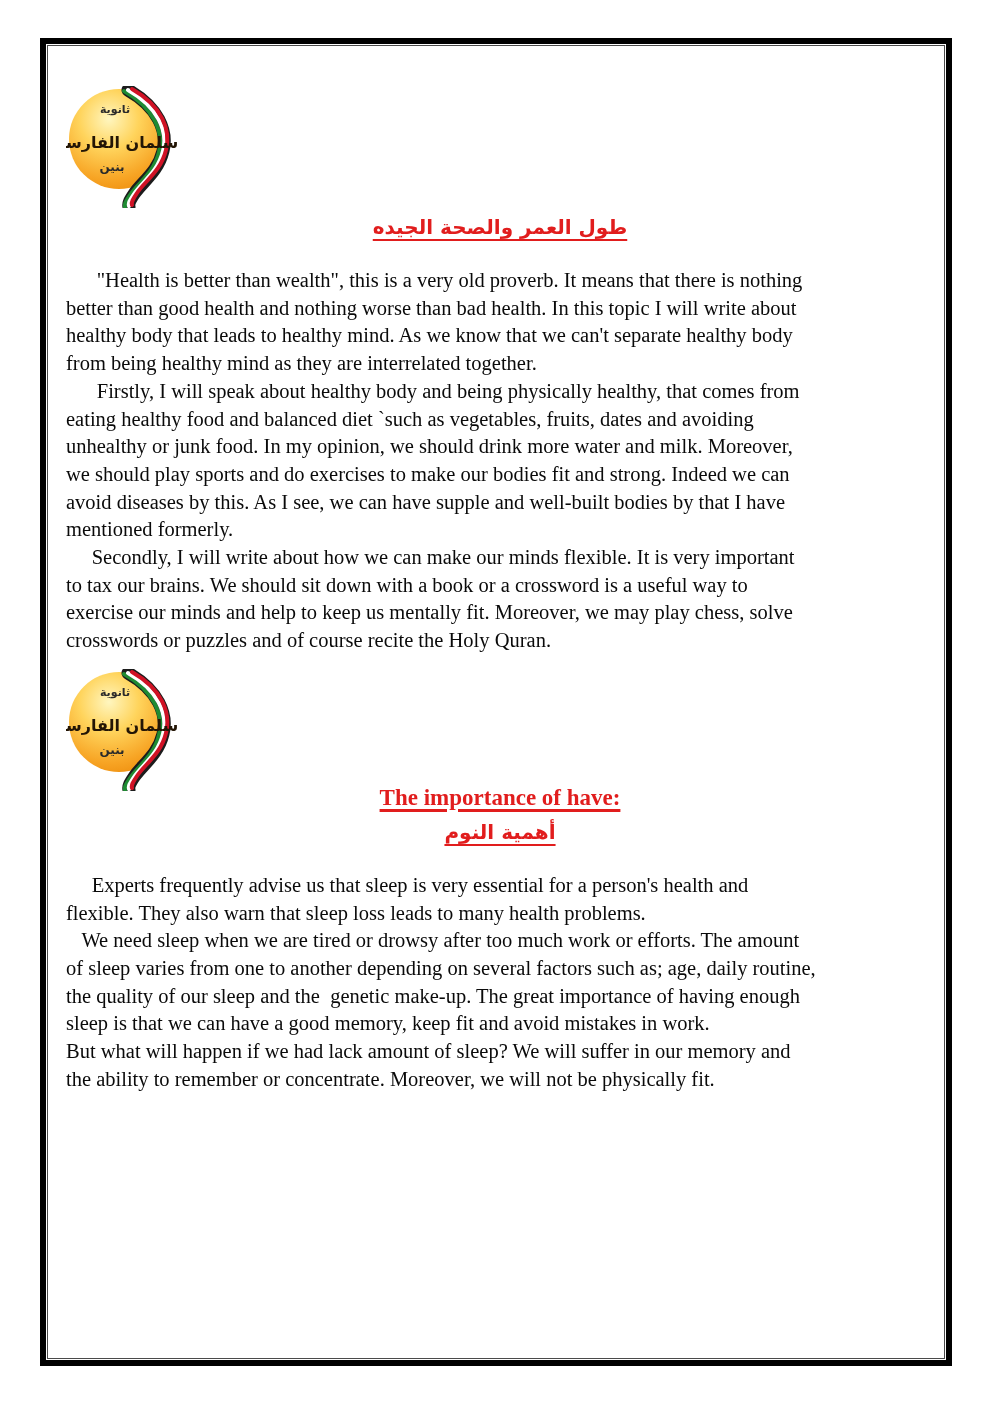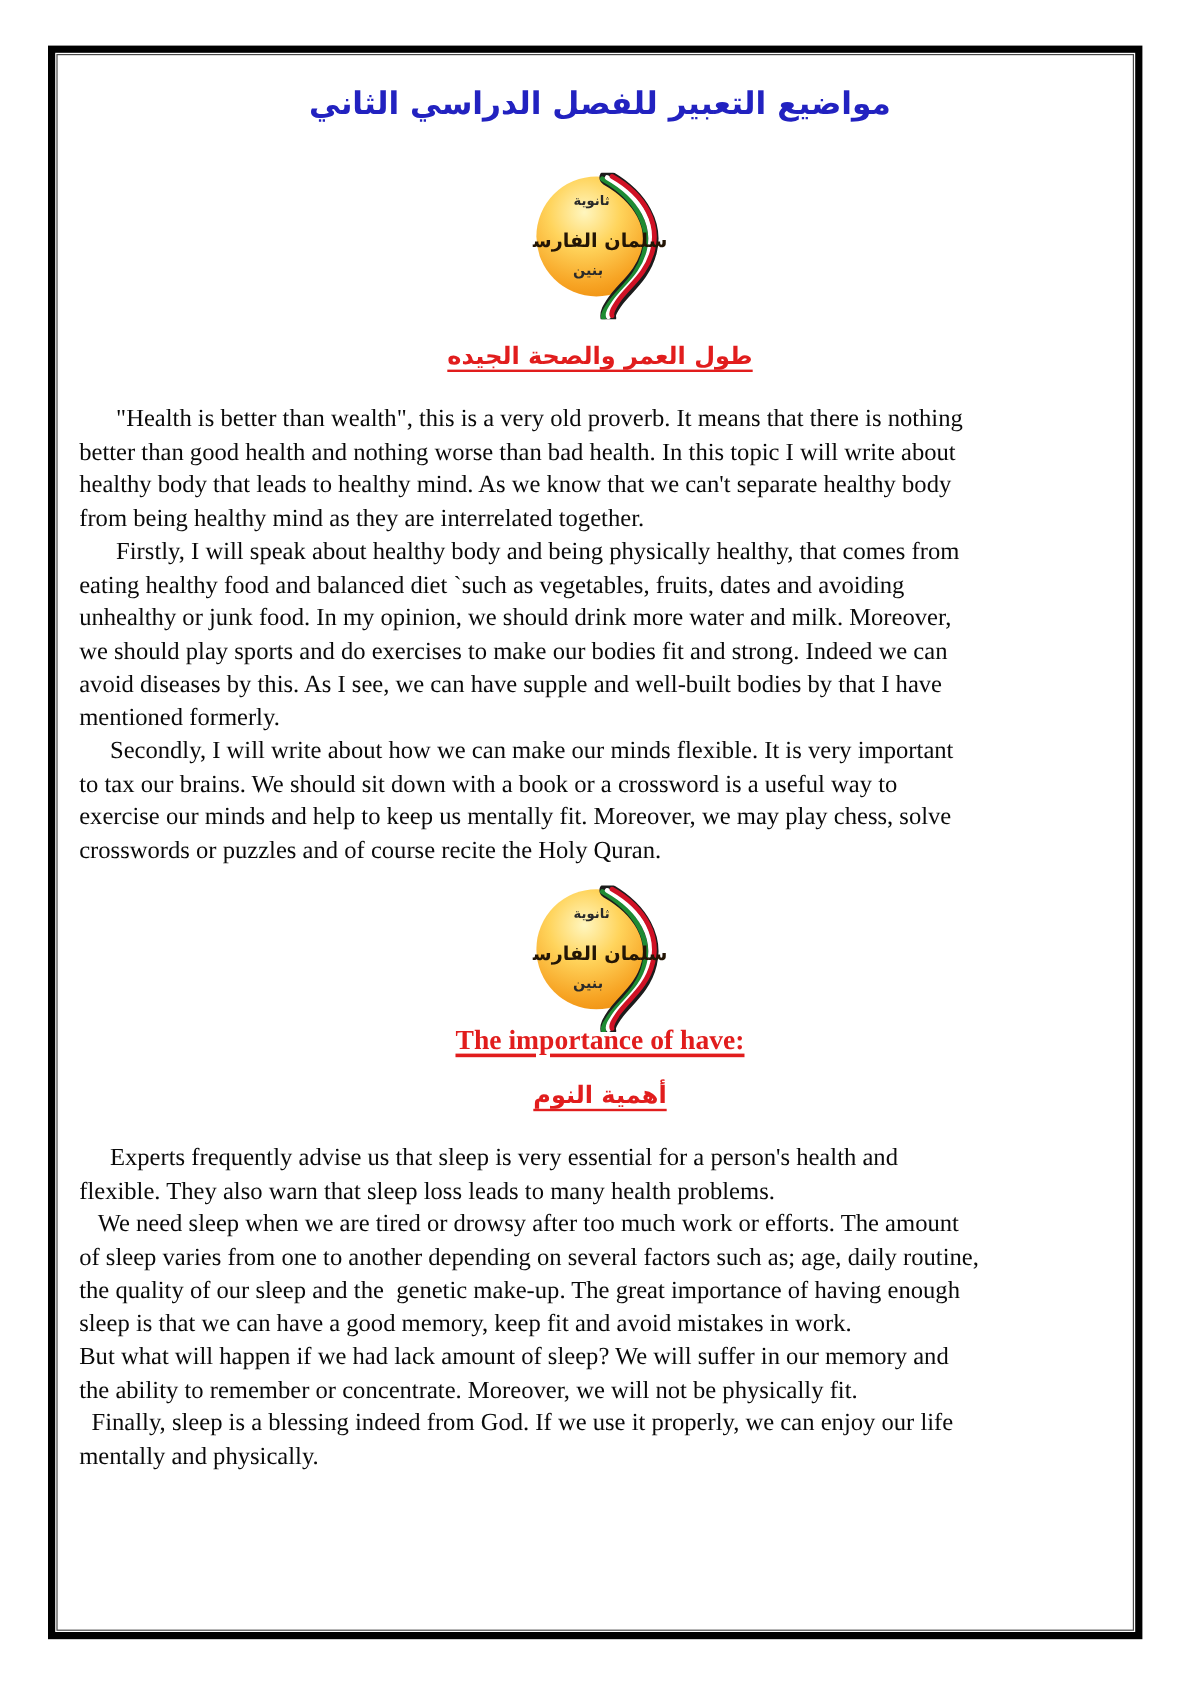--- a/index.html
+++ b/index.html
@@ -19,52 +19,51 @@
   .title-block{margin-top:24px;text-align:center;}
   .title-ar{
     font-family:"DejaVu Sans", sans-serif;
     font-weight:bold;font-size:26px;line-height:34px;color:#2222c0;
     direction:rtl;
   }
   .title-grade{
     font-family:"Liberation Serif", serif;
     font-size:29px;line-height:34px;color:#2222c0;
   }
-  .logo-wrap{display:flex;justify-content:center;}
+  .logo-wrap{display:flex;}
   .logo-wrap.first{margin-top:40px;}
   .logo-wrap.second{margin-top:14px;}
   .logo-text{font-family:"DejaVu Sans", sans-serif;font-weight:bold;}
   .heading-en{
     margin:-8px 0 0 0;text-align:center;
     font-family:"Liberation Serif", serif;
     font-weight:bold;font-size:23px;line-height:30px;color:#e11d1d;
     text-decoration:underline;text-decoration-thickness:2.5px;text-underline-offset:4px;
   }
   .heading-ar{
-    margin:15px;text-align:center;direction:rtl;
+    margin:4px;text-align:center;direction:rtl;
     font-family:"DejaVu Sans", sans-serif;
     font-weight:bold;font-size:20px;line-height:30px;color:#e11d1d;
     text-decoration:underline;text-decoration-thickness:2px;text-underline-offset:5px;
   }
   .body-text{margin-top:25px;}
   .body-text p{
     margin:0;white-space:pre-wrap;
     font-family:"Liberation Serif", serif;
     font-size:20.5px;line-height:27.7px;color:#0a0a0a;
   }
 </style>
 </head>
 <body>
 
 <div class="frame">
   <div class="frame-inner">
     <div class="content">
 
       <header class="title-block">
-        <div class="title-ar" dir="rtl">مواضيع التعبير للفصل الدراسي الثاني</div>
       </header>
 
       <div class="logo-wrap first">
         <svg width="112" height="122" viewBox="0 0 112 122">
           <defs>
             <radialGradient id="lg1" cx="40%" cy="30%" r="78%">
               <stop offset="0%" stop-color="#fff6bf"></stop>
               <stop offset="38%" stop-color="#ffd45c"></stop>
               <stop offset="78%" stop-color="#f7a424"></stop>
               <stop offset="100%" stop-color="#ee8d0d"></stop>
@@ -130,19 +129,17 @@
 
       <div class="body-text">
         <p>     Experts frequently advise us that sleep is very essential for a person's health and
 flexible. They also warn that sleep loss leads to many health problems.</p>
         <p>   We need sleep when we are tired or drowsy after too much work or efforts. The amount
 of sleep varies from one to another depending on several factors such as; age, daily routine,
 the quality of our sleep and the  genetic make-up. The great importance of having enough
 sleep is that we can have a good memory, keep fit and avoid mistakes in work.
 But what will happen if we had lack amount of sleep? We will suffer in our memory and
 the ability to remember or concentrate. Moreover, we will not be physically fit.</p>
-        <p>  Finally, sleep is a blessing indeed from God. If we use it properly, we can enjoy our life
-mentally and physically.</p>
       </div>
 
     </div>
   </div>
 </div>
 
 </body></html>

